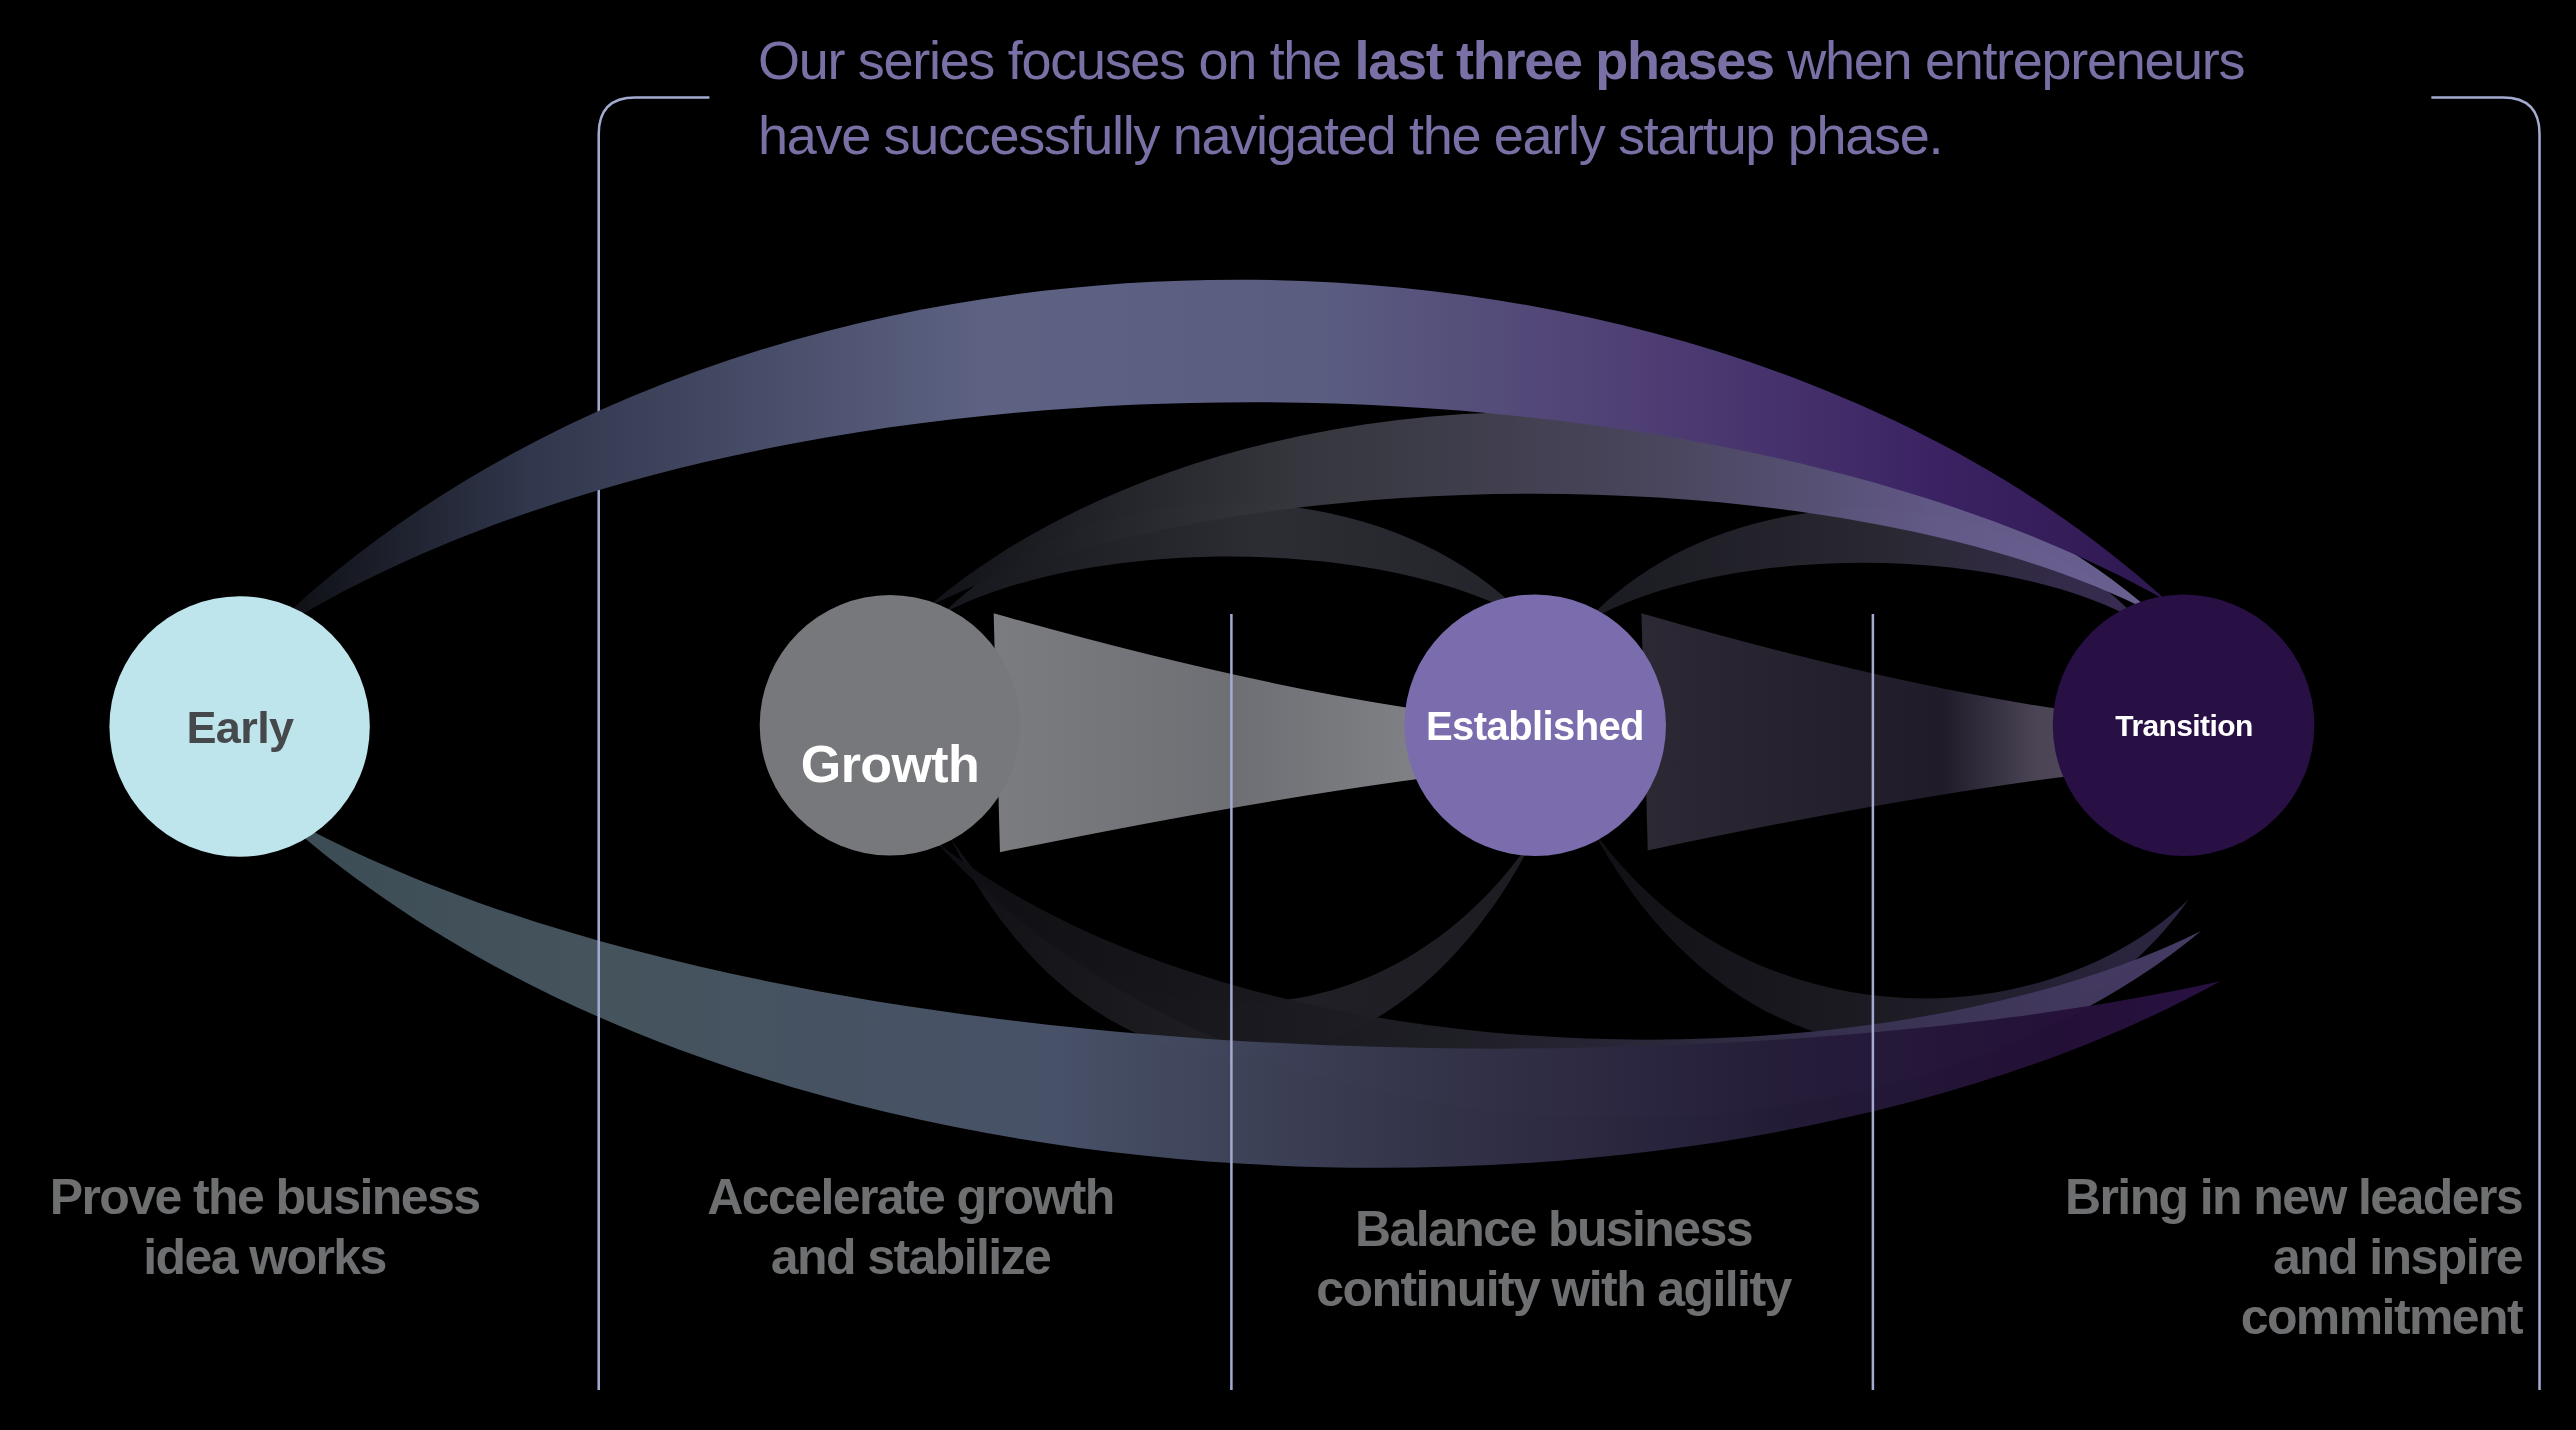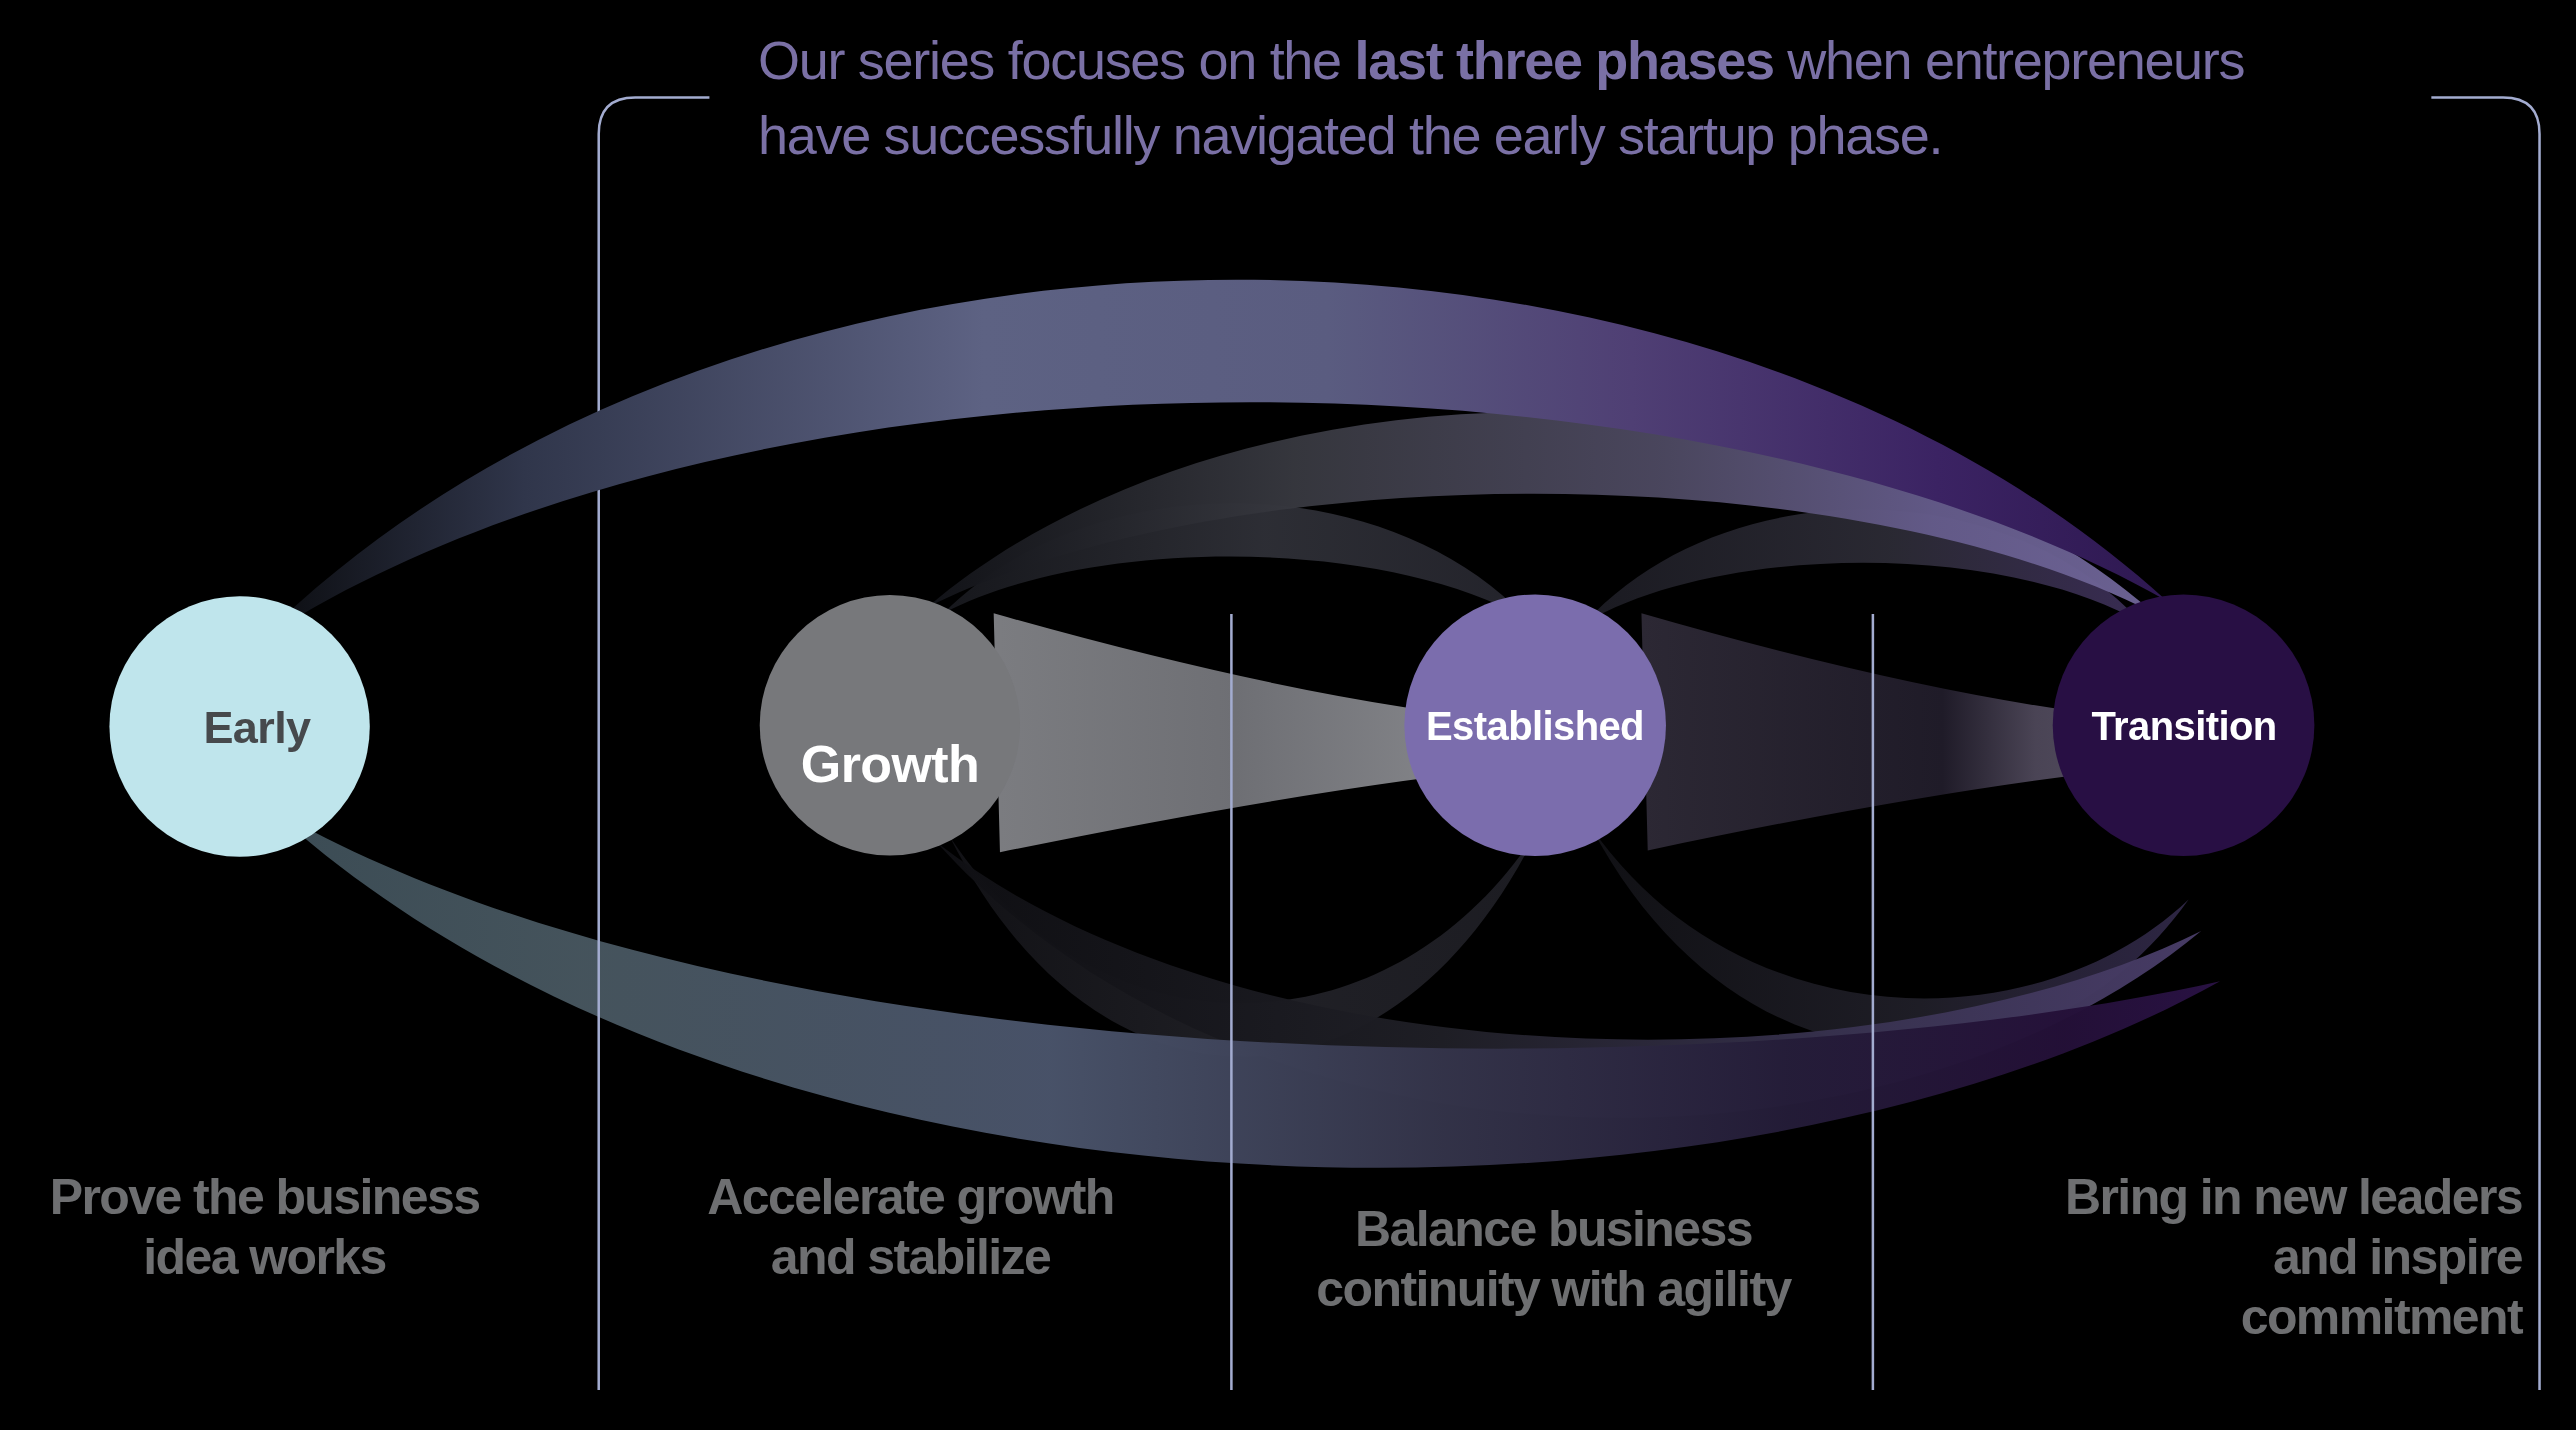--- a/index.html
+++ b/index.html
@@ -23,24 +23,24 @@
   .title b{font-weight:700;}
 
   
   .phase-label{
     position:absolute;
     transform:translate(-50%,-50%);
     font-weight:700;
     letter-spacing:-0.6px;
     white-space:nowrap;
   }
-  .phase-label.p0{left:240px;top:728px;font-size:45px;color:#46494c;margin-left:17px;}
+  .phase-label.p0{left:240px;top:728px;font-size:45px;color:#46494c;}
   .phase-label.p1{left:890px;top:764px;font-size:52px;color:#ffffff;}
   .phase-label.p2{left:1535px;top:726px;font-size:40px;color:#ffffff;}
-  .phase-label.p3{left:2184px;top:726px;font-size:40px;color:#ffffff;}
+  .phase-label.p3{left:2184px;top:726px;font-size:30px;color:#ffffff;}
 
   
   .desc{
     position:absolute;top:1167px;width:629px;
     font-size:50px;line-height:60px;
     font-weight:700;letter-spacing:-1.6px;
     color:#6e6f71;text-align:center;
   }
   .desc.d0{left:-50px;}   
   .desc.d1{left:596px;}   

